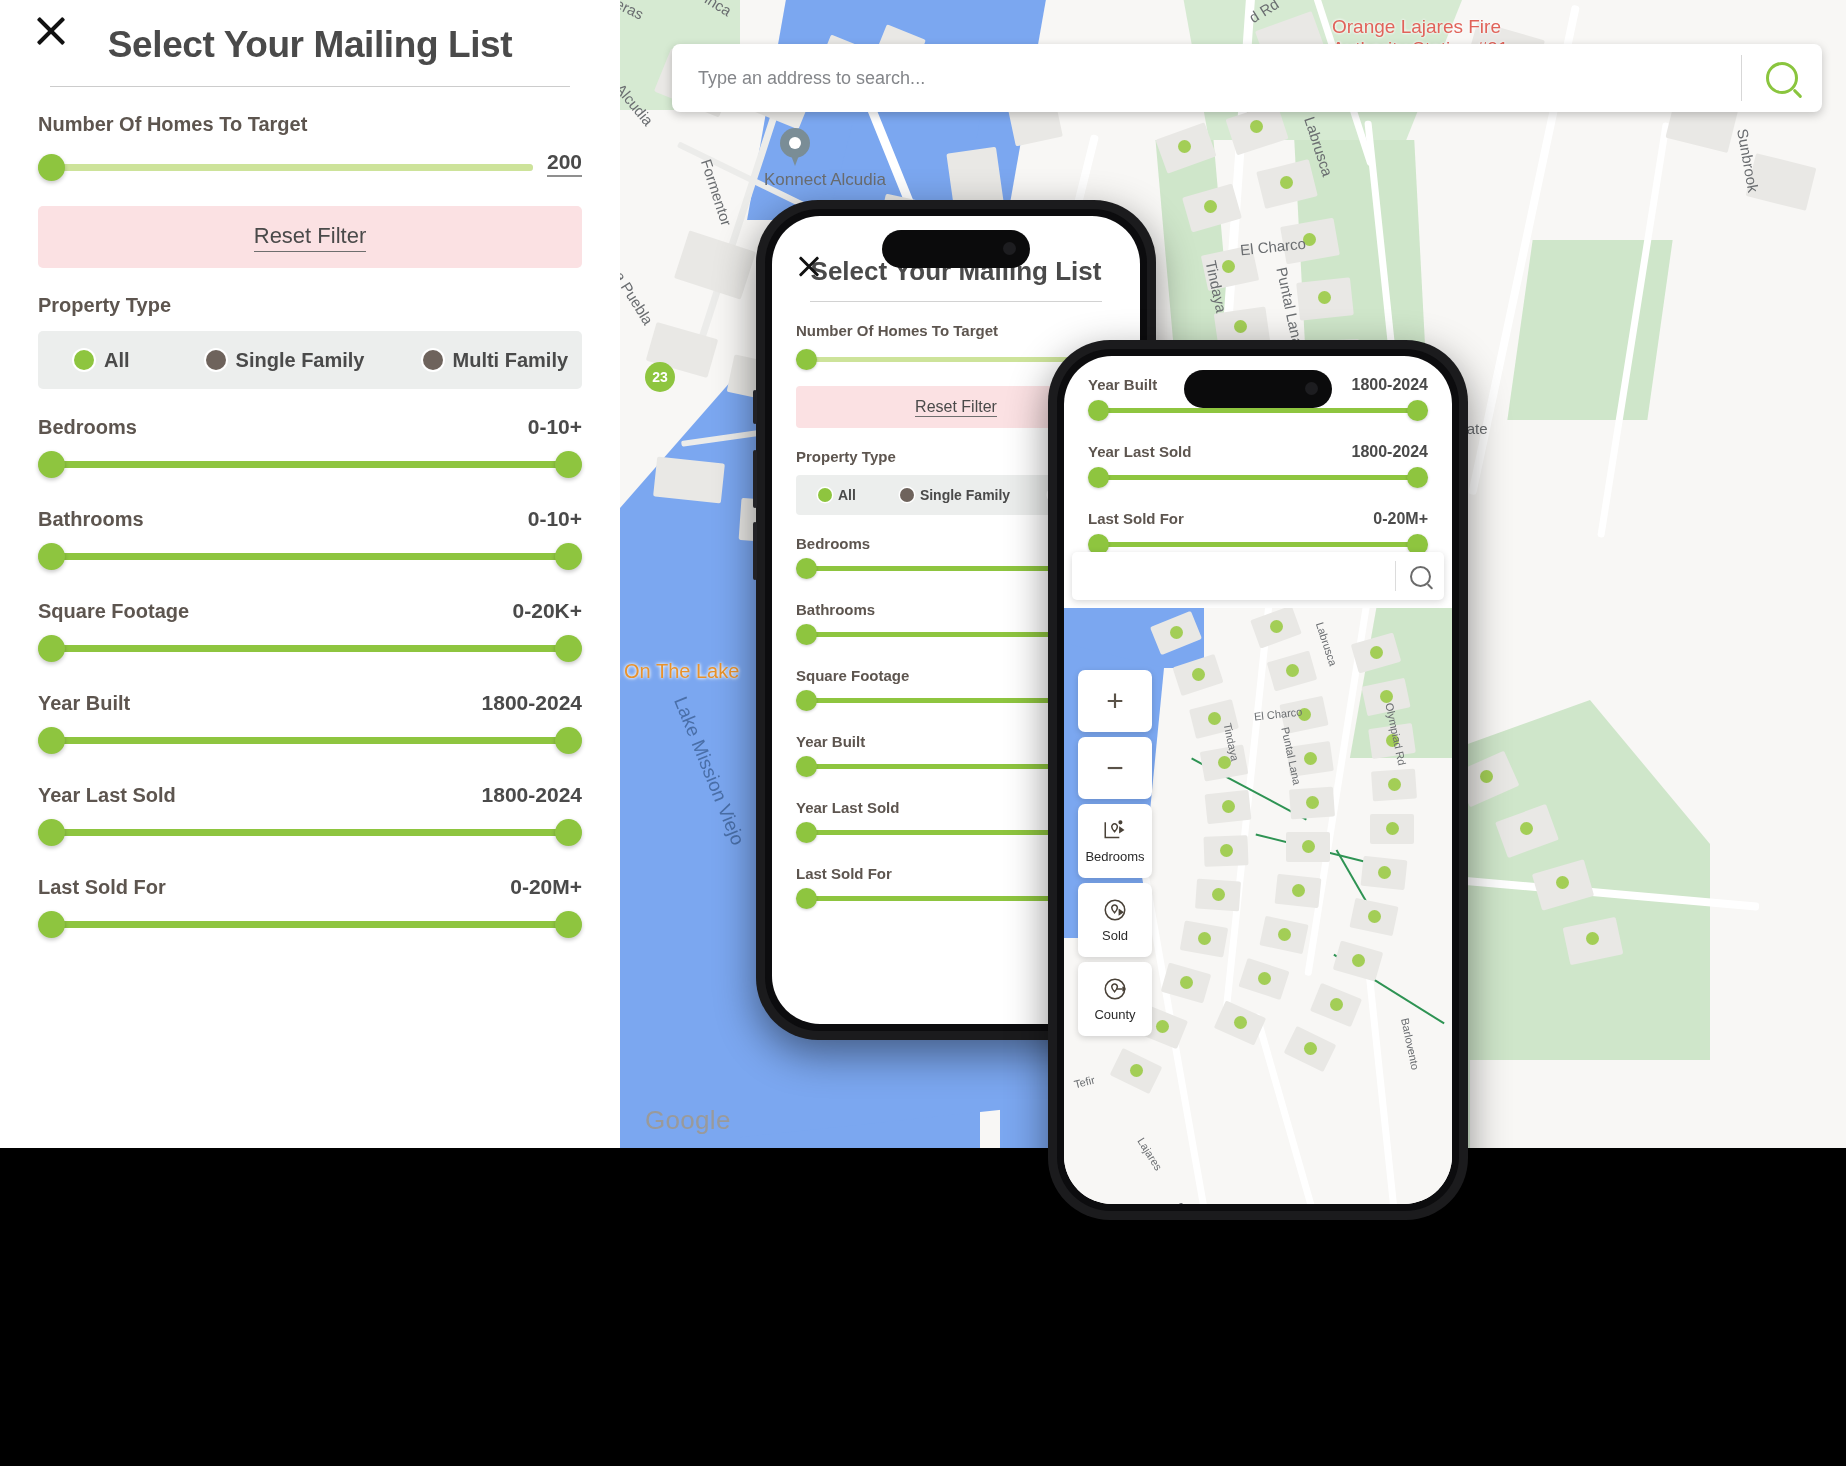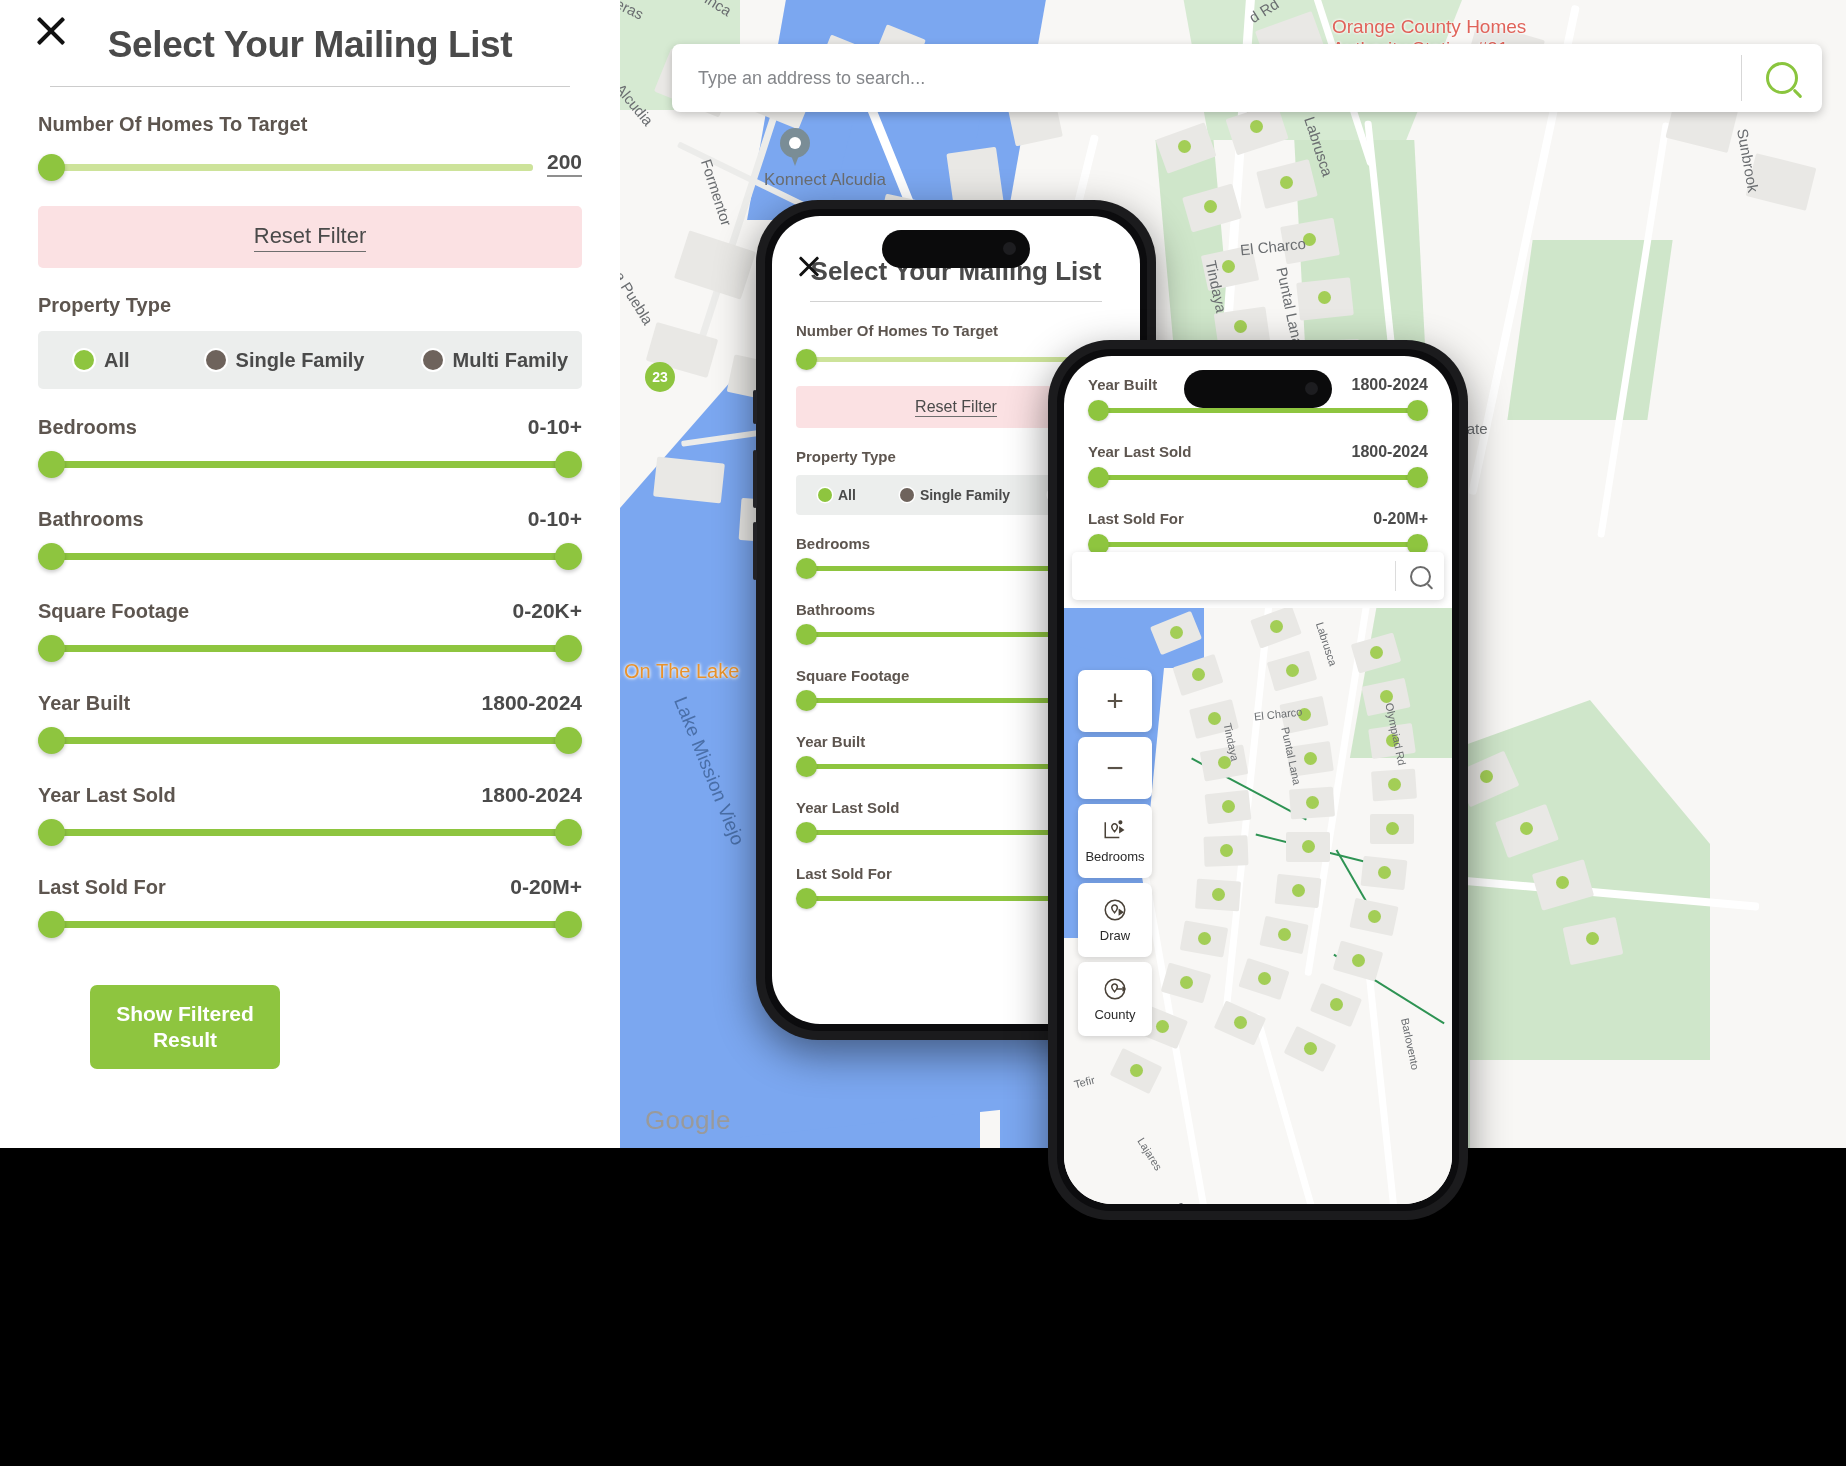--- a/index.html
+++ b/index.html
@@ -245,21 +245,21 @@
 
     <div class="maplabel" style="left:-32px;top:-6px;transform:rotate(26deg);">Porreras</div>
     <div class="maplabel" style="left:84px;top:-4px;transform:rotate(32deg);">Inca</div>
 
     <div class="maplabel" style="left:-10px;top:96px;transform:rotate(50deg);">Alcudia</div>
 
     <div class="maplabel" style="left:62px;top:184px;transform:rotate(72deg);">Formentor</div>
     <div class="maplabel" style="left:-22px;top:286px;transform:rotate(58deg);">La Puebla</div>
 
     <div class="maplabel" style="left:144px;top:170px;font-size:17px;">Konnect Alcudia</div>
-    <div class="maplabel red" style="left:712px;top:16px;">Orange County Homes</div>
+    <div class="maplabel red" style="left:712px;top:16px;">Orange Lajares Fire</div>
     <div class="maplabel red" style="left:712px;top:38px;">Authority Station #31</div>
     <div class="maplabel orange" style="left:-86px;top:660px;font-size:20px;">Hacienda On The Lake</div>
 
     <div class="maplabel blue" style="left:10px;top:760px;transform:rotate(68deg);font-size:19px;">Lake Mission Viejo</div>
     <div class="maplabel" style="left:668px;top:138px;transform:rotate(72deg);">Labrusca</div>
     <div class="maplabel" style="left:620px;top:238px;transform:rotate(-6deg);">El Charco</div>
     <div class="maplabel" style="left:570px;top:278px;transform:rotate(78deg);">Tindaya</div>
     <div class="maplabel" style="left:630px;top:298px;transform:rotate(78deg);">Puntal Lana</div>
     <div class="maplabel" style="left:1096px;top:152px;transform:rotate(80deg);">Sunbrook</div>
     <div class="maplabel" style="left:800px;top:420px;">Applegate</div>
@@ -388,21 +388,20 @@
         </div>
         <div class="sl">
           <div class="track"></div>
             <div class="fill" style="left:8px;right:8px;"></div>
           <div class="knob" style="left:0px;"></div>
           <div class="knob" style="right:0px;"></div>
         </div>
       </div>
 
       <div class="actions" style="padding-left:52px;">
-        <button class="btn green">Show Filtered Result</button>
       </div>
     </div>
   </div>
 
   <div class="phone" id="phone1">
     <div class="bezel"></div>
     <div class="side-btn" style="left:-3px;top:190px;width:4px;height:34px;"></div>
     <div class="side-btn" style="left:-3px;top:250px;width:4px;height:58px;"></div>
     <div class="side-btn" style="left:-3px;top:322px;width:4px;height:58px;"></div>
     <div class="screen">
@@ -648,21 +647,21 @@
               <path d="M16.5 9 l3 2 -3 2z" fill="#4a4238"></path>
             </svg>
             <div class="tlab">Bedrooms</div>
           </div>
           <div class="tool lb">
             <svg class="zmark" viewBox="0 0 24 24" fill="none" stroke="#4a4238" stroke-width="1.4">
               <circle cx="12" cy="12" r="9"></circle>
               <path d="M9 10 a2.6 2.6 0 1 1 5.2 0 c0 2-2.6 4.6-2.6 4.6 S9 12 9 10z"></path>
               <path d="M16 12 l3 2 -3 2z" fill="#4a4238"></path>
             </svg>
-            <div class="tlab">Draw</div>
+            <div class="tlab">Sold</div>
           </div>
           <div class="tool lb">
             <svg class="zmark" viewBox="0 0 24 24" fill="none" stroke="#4a4238" stroke-width="1.4">
               <circle cx="12" cy="12" r="9"></circle>
               <path d="M9 10 a2.6 2.6 0 1 1 5.2 0 c0 2-2.6 4.6-2.6 4.6 S9 12 9 10z"></path>
               <path d="M13 12 H21 M19 10 l2 2 -2 2"></path>
             </svg>
             <div class="tlab">County</div>
           </div>
         </div>

